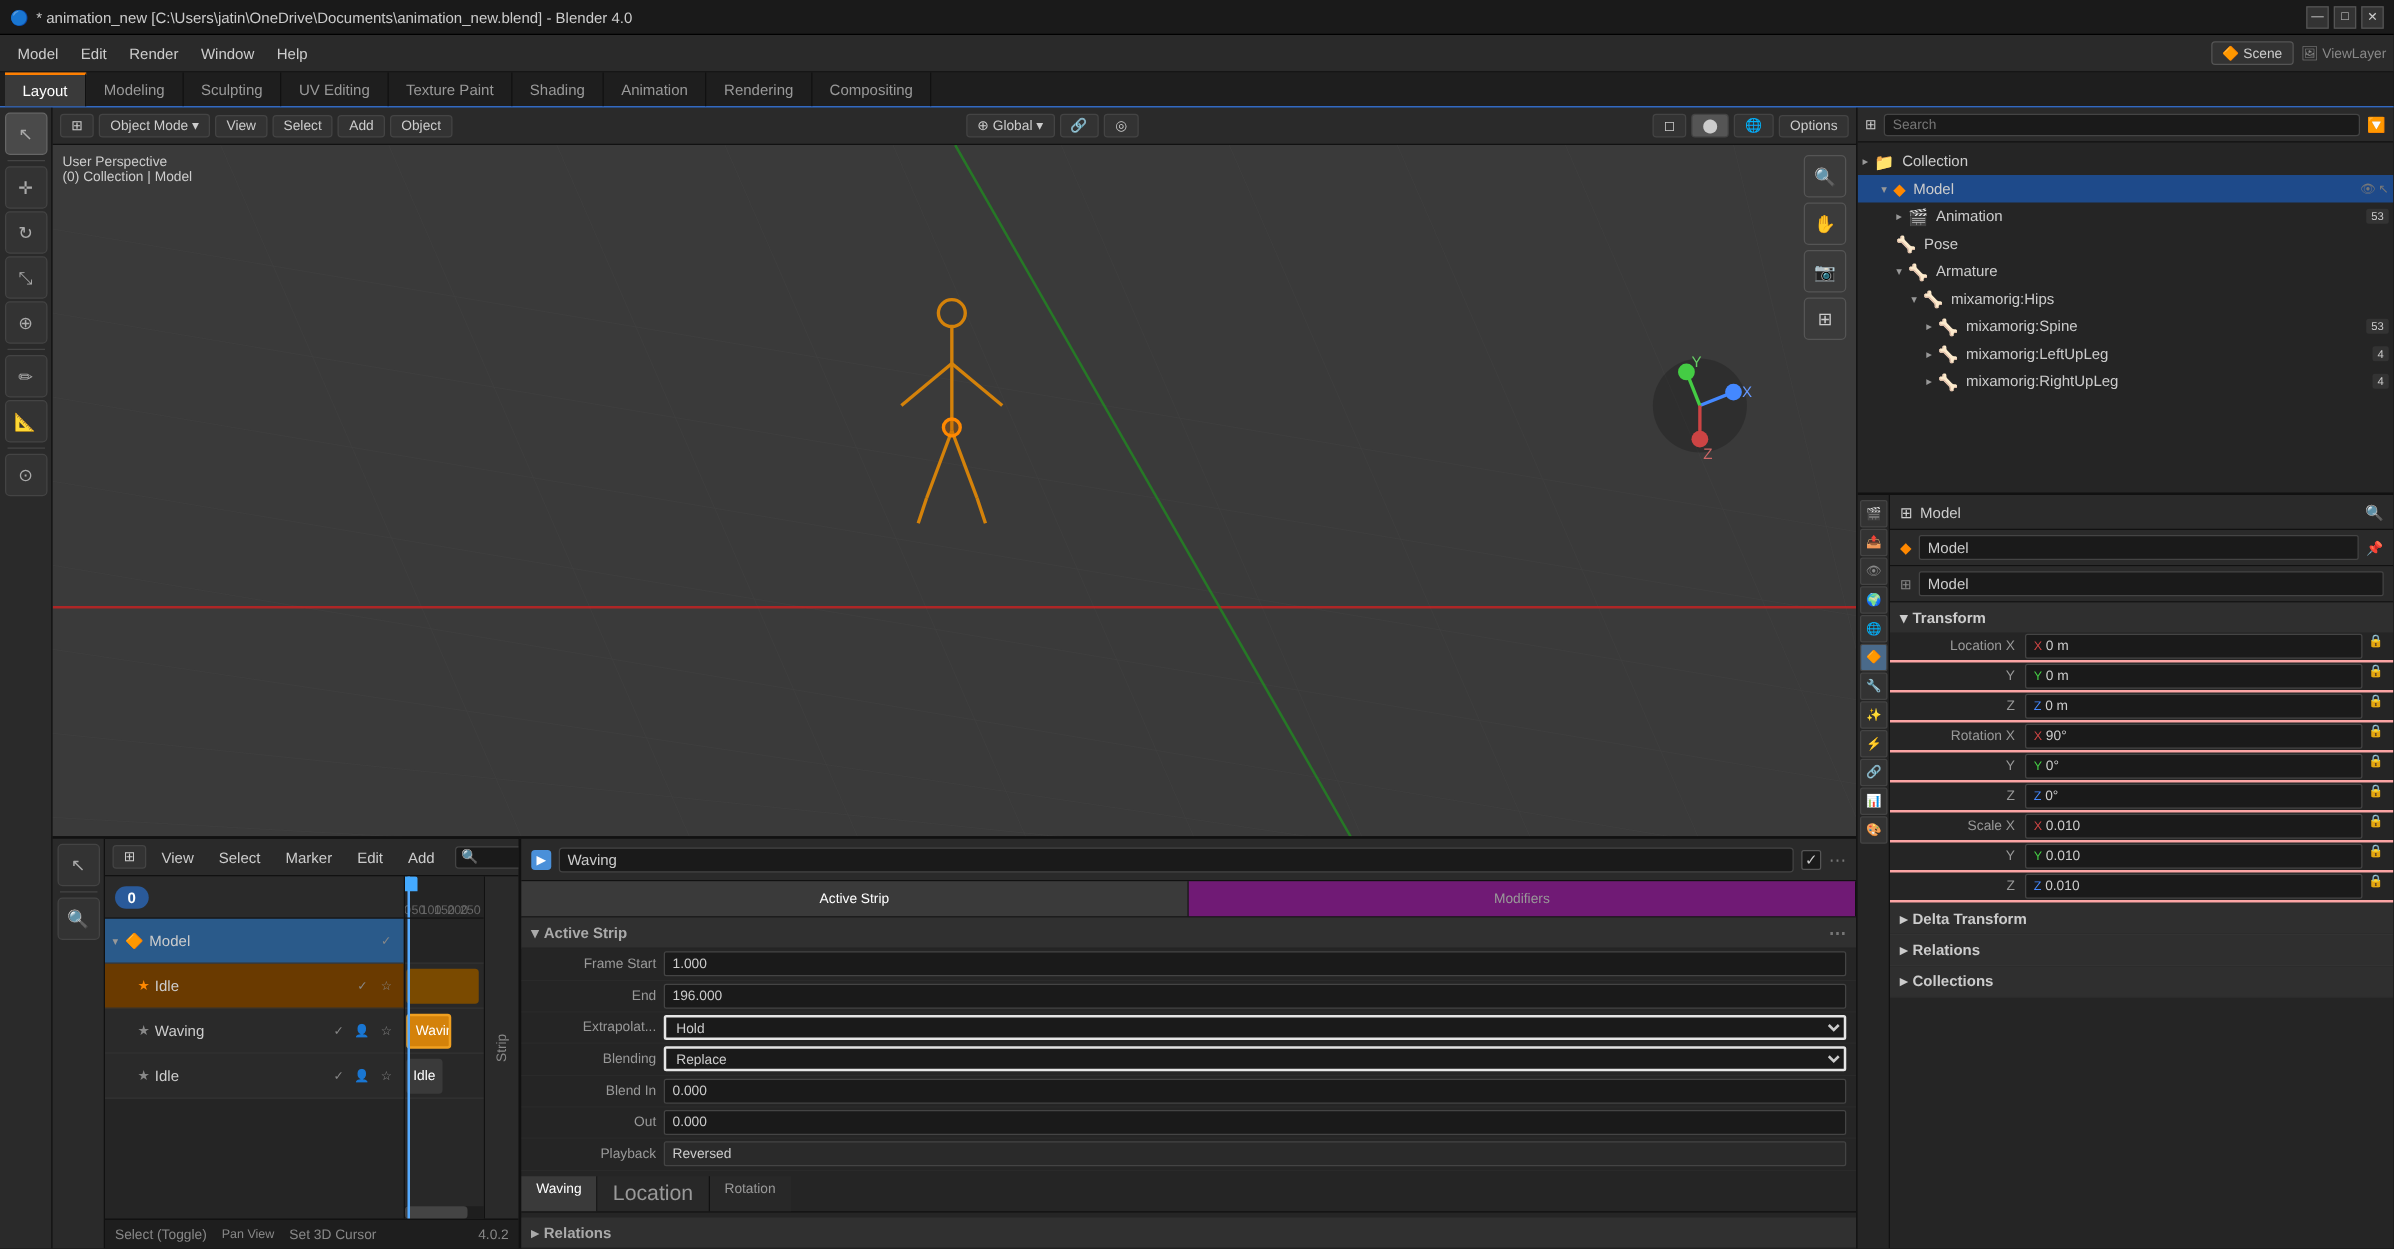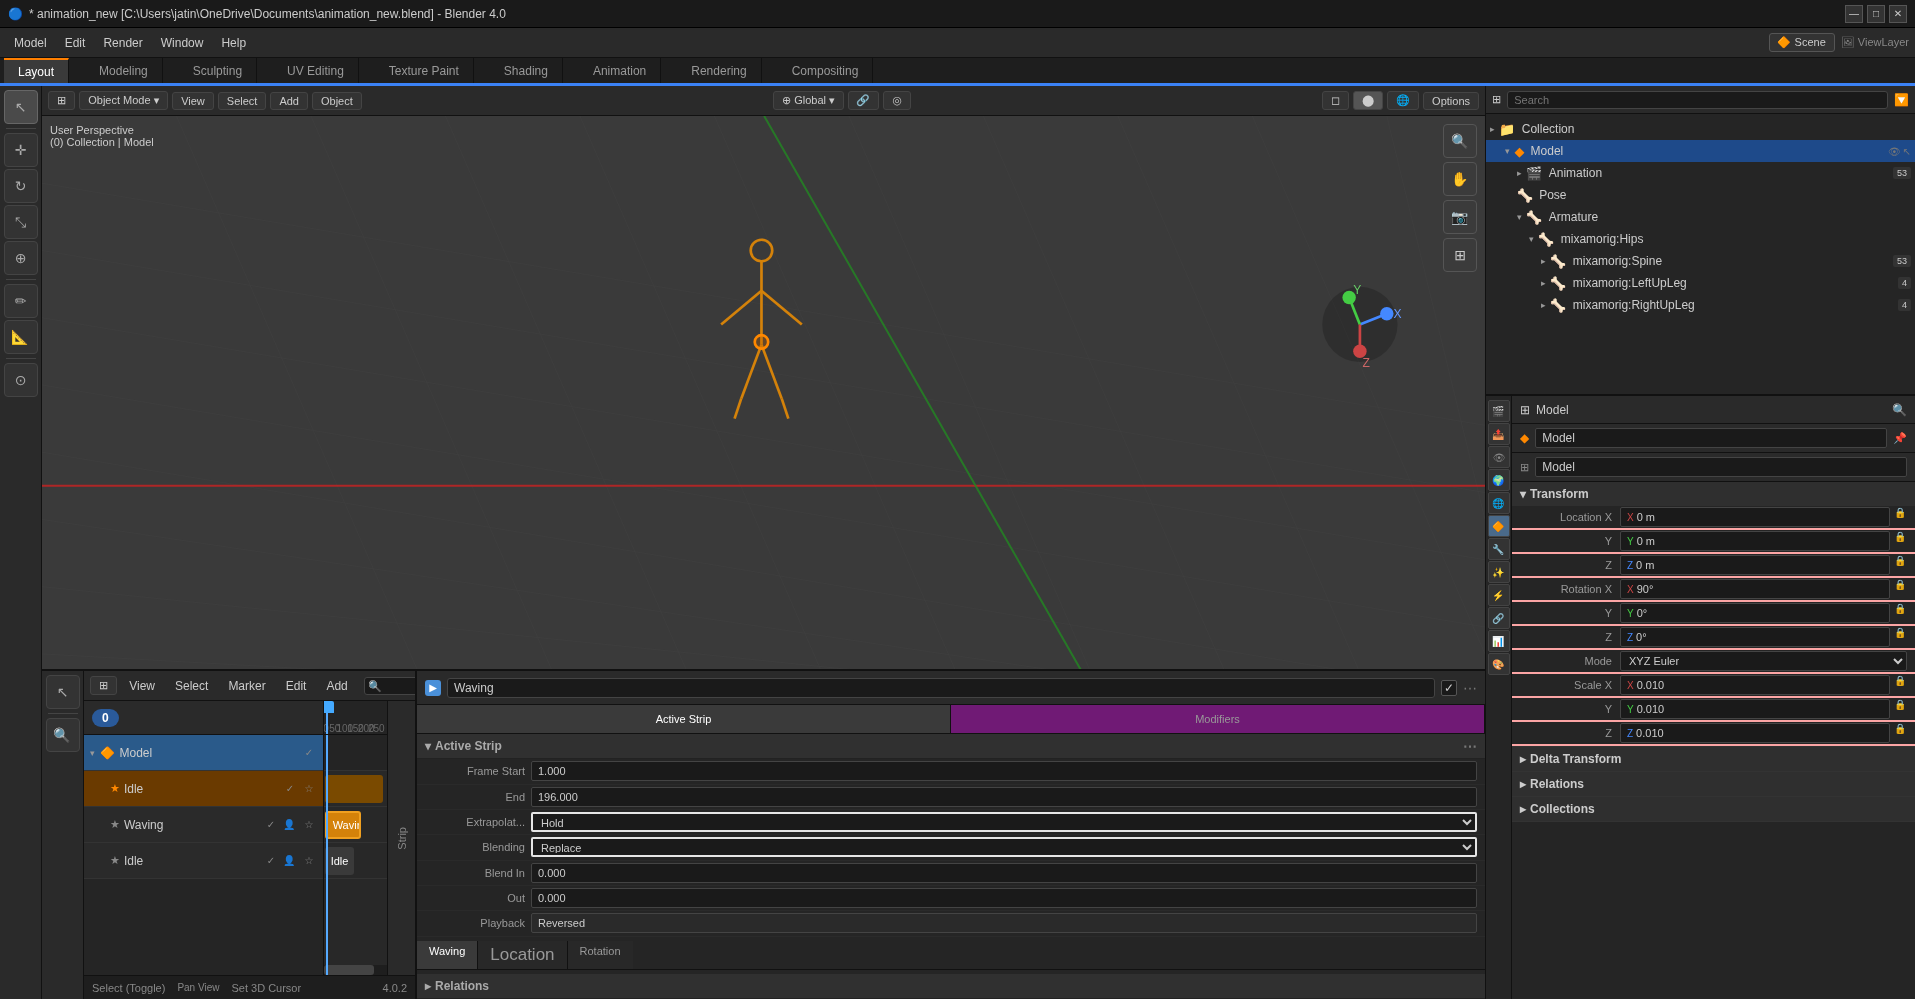--- a/index.html
+++ b/index.html
@@ -66,23 +66,22 @@
       font-size: 12px;
     }
 
     
     .workspace-tabs {
       background: #1e1e1e;
       height: 28px;
       display: flex;
       align-items: stretch;
       flex-shrink: 0;
-      border-bottom: 3px solid #3b82f6;
+      border-bottom: 1px solid #3b82f6;
       padding-left: 4px;
-      gap: 16px;
     }
     .ws-tab {
       padding: 0 14px;
       display: flex;
       align-items: center;
       cursor: pointer;
       color: #999;
       font-size: 12px;
       border-right: 1px solid #111;
     }
@@ -1190,30 +1189,20 @@
             </div>
           </div>
           <div class="prop-row">
             <div class="prop-label">Z</div>
             <div class="prop-value">
               <div class="prop-input" style="display:flex;align-items:center;"><span style="color:#4488ff;font-size:10px;margin-right:3px;">Z</span>0°</div>
               <div class="prop-lock">🔒</div>
             </div>
           </div>
 
-          <div class="prop-row">
-            <div class="prop-label">Mode</div>
-            <div class="prop-value">
-              <select class="prop-mode-select">
-                <option>XYZ Euler</option>
-                <option>XZY Euler</option>
-                <option>Quaternion</option>
-              </select>
-            </div>
-          </div>
 
           <div class="prop-row">
             <div class="prop-label">Scale X</div>
             <div class="prop-value">
               <div class="prop-input" style="display:flex;align-items:center;"><span style="color:#cc4444;font-size:10px;margin-right:3px;">X</span>0.010</div>
               <div class="prop-lock">🔒</div>
             </div>
           </div>
           <div class="prop-row">
             <div class="prop-label">Y</div>

